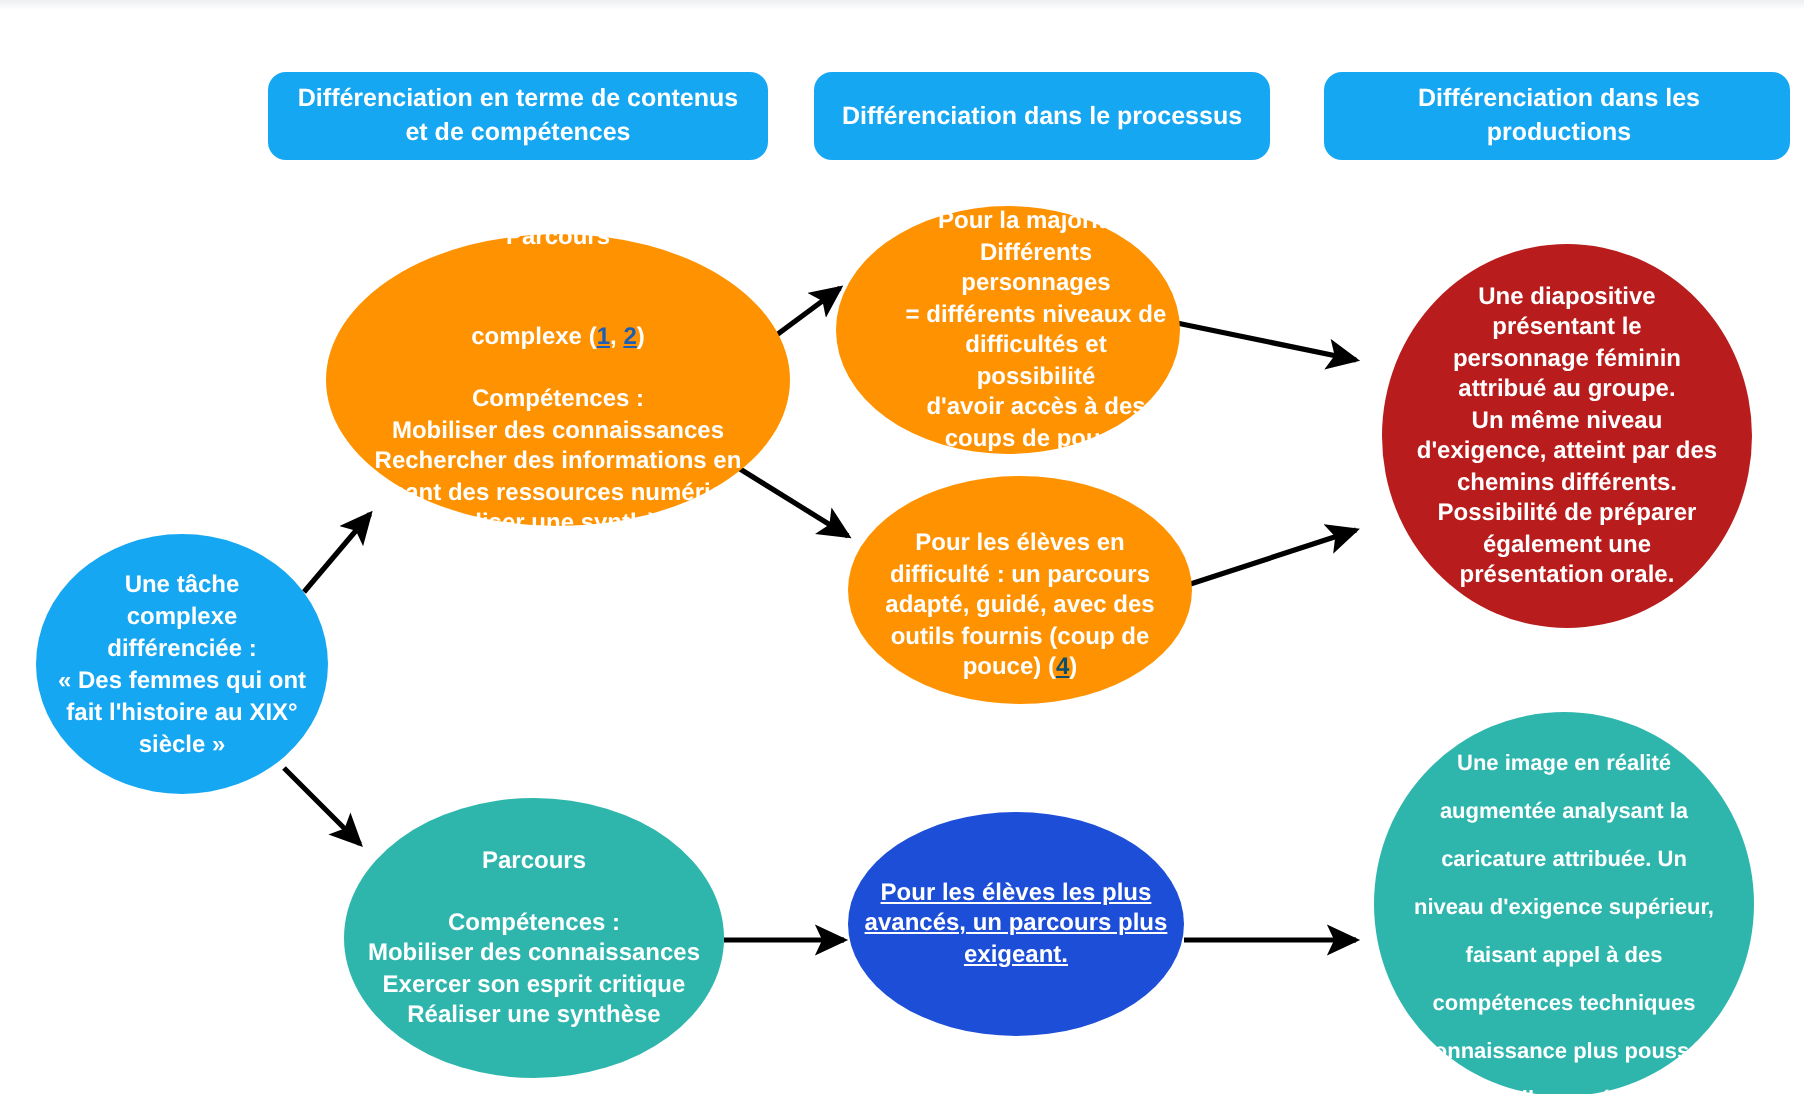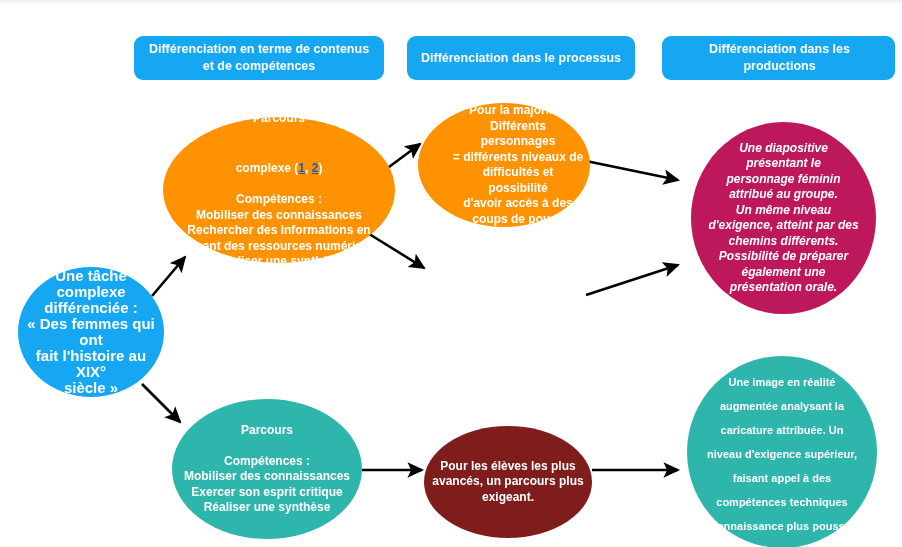--- a/index.html
+++ b/index.html
@@ -120,21 +120,21 @@
 
   <div class="hdr" style="left:134px; top:36px; width:250px; height:44px; background:#16a7f2;">
     <span>Différenciation en terme de contenus et de compétences</span>
   </div>
 
   <div class="hdr" style="left:662px; top:36px; width:233px; height:44px; background:#16a7f2;padding-left:12px;">
     <span>Différenciation dans les productions</span>
   </div>
 
   <div class="ell" style="left:18px; top:267px; width:146px; height:130px; background:#16a7f2;">
-    <div class="txt" style="font-size:15px; line-height:16px;">Une tâche
+    <div class="txt" style="font-size:12px; line-height:16px;">Une tâche
 complexe
 différenciée :
 « Des femmes qui ont
 fait l'histoire au XIX°
 siècle »</div>
   </div>
 
   <div class="ell" style="left:163px; top:117px; width:232px; height:146px; background:#ff9201;">
     <div class="txt" style="font-size:12px; line-height:15.5px;">
       <span class="head-line">Parcours</span>
@@ -151,22 +151,31 @@
 
   <div class="ell" style="left:418px; top:103px; width:172px; height:124px; background:#ff9201;">
     <div class="txt" style="font-size:12px; line-height:15.5px;margin-left:28px;">Pour la majorité :
 Différents personnages
 = différents niveaux de
 difficultés et possibilité
 d'avoir accès à des
 coups de pouce</div>
   </div>
 
-
-  <div class="ell" style="left:691px; top:122px; width:185px; height:192px; background:#be185d;font-style:italic;">
+  <div class="ell" style="left:424px; top:238px; width:172px; height:114px; background:#ff9201;">
+    <div class="txt" style="font-size:12px; line-height:15.5px;">
+      <span style="white-space:pre-line;">Pour les élèves en
+difficulté : un parcours
+adapté, guidé, avec des
+outils fournis (coup de
+pouce) (</span><a class="lnk dark">4</a><span>)</span>
+    </div>
+  </div>
+
+  <div class="ell" style="left:691px; top:122px; width:185px; height:192px; background:#b91c1c;">
     <div class="txt" style="font-size:12px; line-height:15.5px;">Une diapositive
 présentant le
 personnage féminin
 attribué au groupe.
 Un même niveau
 d'exigence, atteint par des
 chemins différents.
 Possibilité de préparer
 également une
 présentation orale.</div>
@@ -175,21 +184,21 @@
   <div class="ell" style="left:172px; top:399px; width:190px; height:140px; background:#2eb6ad;">
     <div class="txt" style="font-size:12px; line-height:15.5px;">
       <span class="head-line">Parcours</span>
       <span class="head-line" style="white-space:pre-line;">Compétences :
 Mobiliser des connaissances
 Exercer son esprit critique
 Réaliser une synthèse</span>
     </div>
   </div>
 
-  <div class="ell" style="left:424px; top:426px; width:168px; height:112px; background:#7f1d1d;">
+  <div class="ell" style="left:424px; top:406px; width:168px; height:112px; background:#1d4ed8;text-decoration:underline;">
     <div class="txt" style="font-size:12px; line-height:15.5px;">Pour les élèves les plus
 avancés, un parcours plus
 exigeant.</div>
   </div>
 
   <div class="ell" style="left:687px; top:356px; width:190px; height:192px; background:#2eb6ad;">
     <div class="txt" style="font-size:11px; line-height:24px;margin-top:28px;">Une image en réalité
 augmentée analysant la
 caricature attribuée.  Un
 niveau d'exigence supérieur,

